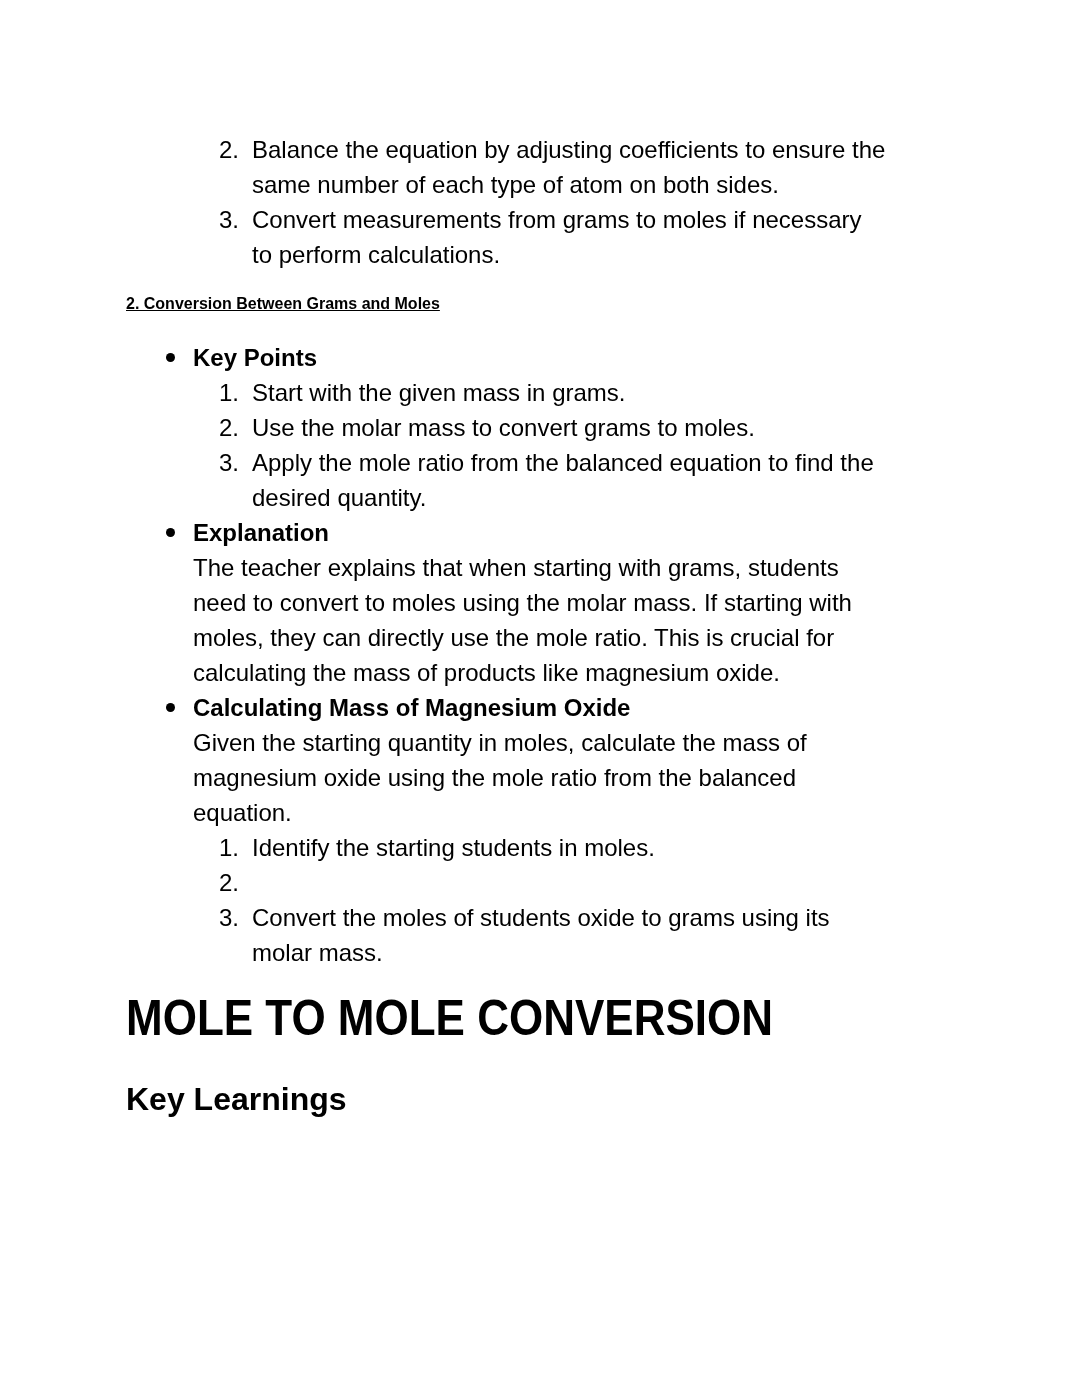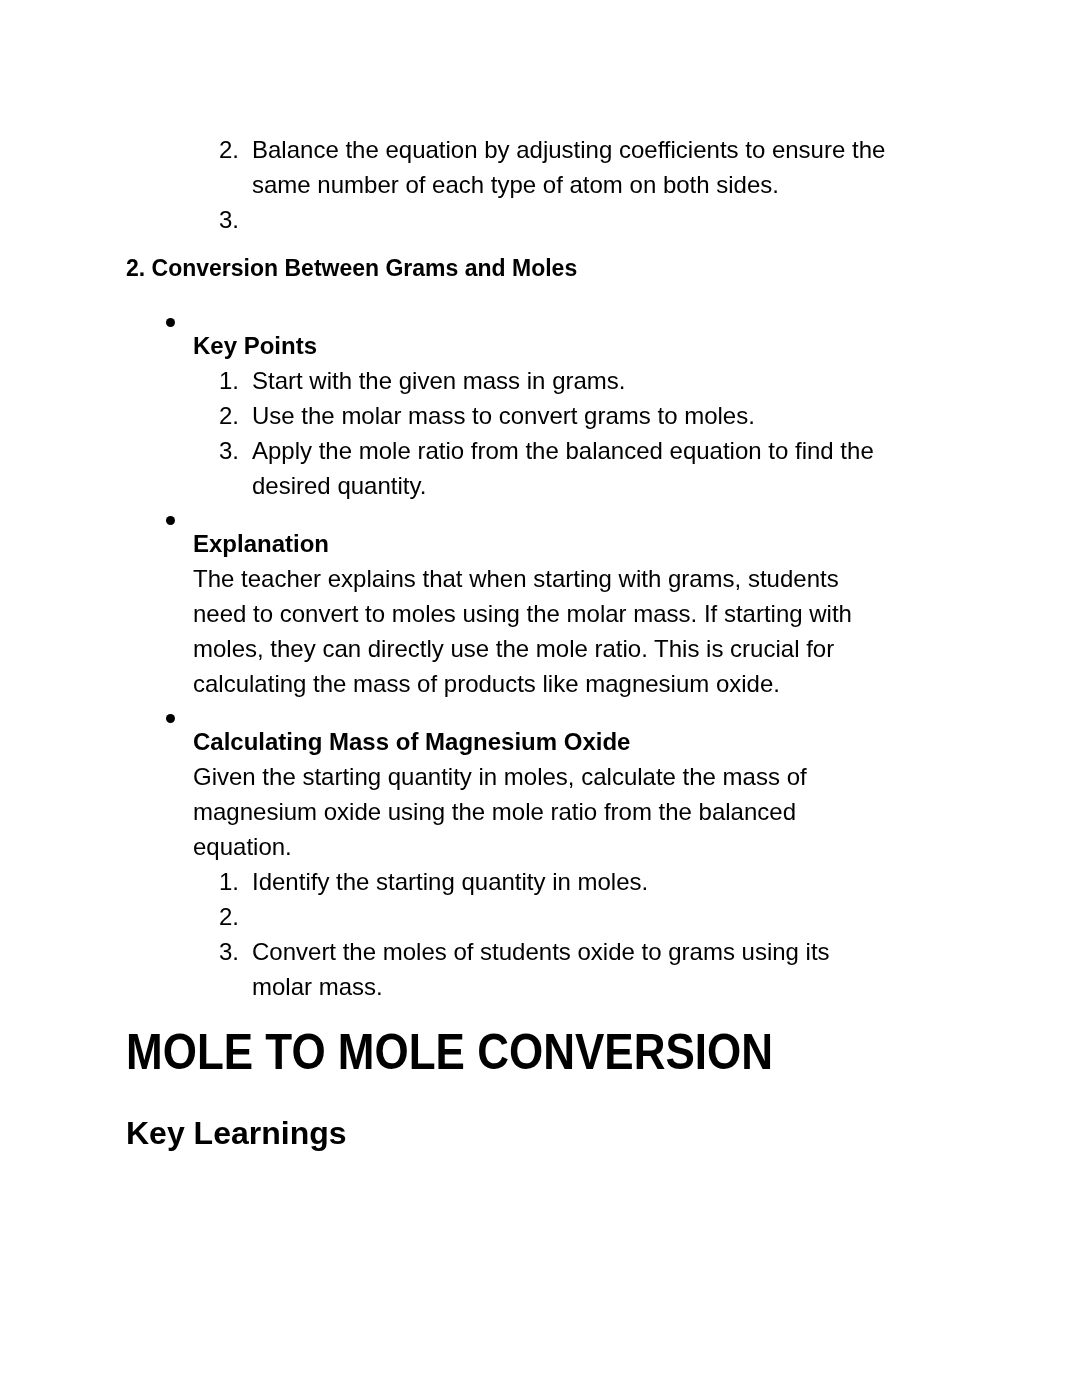--- a/index.html
+++ b/index.html
@@ -53,29 +53,29 @@
     width: 9px;
     height: 9px;
     border-radius: 50%;
     background: #000000;
   }
   .bullet-title {
     font-weight: bold;
     font-size: 24px;
     line-height: 35px;
     white-space: pre;
-    margin-top: 23px;
   }
   .para { margin-left: 67px; }
   .h4 {
     font-weight: bold;
-    font-size: 23px;
+    font-size: 16px;
     line-height: 35px;
     margin: 14px 0 19px 0;
     white-space: pre;
+    text-decoration: underline;
   }
   .doc-title {
     font-weight: bold;
     font-size: 50px;
     line-height: 58px;
     margin: 19px 0 0 0;
     transform: scaleX(0.88);
     transform-origin: left center;
     white-space: pre;
   }
@@ -93,20 +93,24 @@
 <div class="page" id="doc-root">
     <div class="row num-row">
       <span class="num-marker">2.</span>
       <div>
         <div class="ln">Balance the equation by adjusting coefficients to ensure the</div>
         <div class="ln">same number of each type of atom on both sides.</div>
       </div>
     </div>
     <div class="row num-row">
       <span class="num-marker">3.</span>
+      <div>
+        <div class="ln">Convert measurements from grams to moles if necessary</div>
+        <div class="ln">to perform calculations.</div>
+      </div>
     </div>
     <div class="h4">2. Conversion Between Grams and Moles</div>
     <div class="row bullet-row">
       <span class="dot-cell">
         <span class="dot"></span>
       </span>
       <div class="bullet-title">Key Points</div>
     </div>
     <div class="row num-row">
       <span class="num-marker">1.</span>
@@ -146,21 +150,21 @@
       <div class="bullet-title">Calculating Mass of Magnesium Oxide</div>
     </div>
     <div class="para">
       <div class="ln">Given the starting quantity in moles, calculate the mass of</div>
       <div class="ln">magnesium oxide using the mole ratio from the balanced</div>
       <div class="ln">equation.</div>
     </div>
     <div class="row num-row">
       <span class="num-marker">1.</span>
       <div>
-        <div class="ln">Identify the starting quantity in moles.</div>
+        <div class="ln">Identify the starting students in moles.</div>
       </div>
     </div>
     <div class="row num-row">
       <span class="num-marker">2.</span>
     </div>
     <div class="row num-row">
       <span class="num-marker">3.</span>
       <div>
         <div class="ln">Convert the moles of students oxide to grams using its</div>
         <div class="ln">molar mass.</div>

